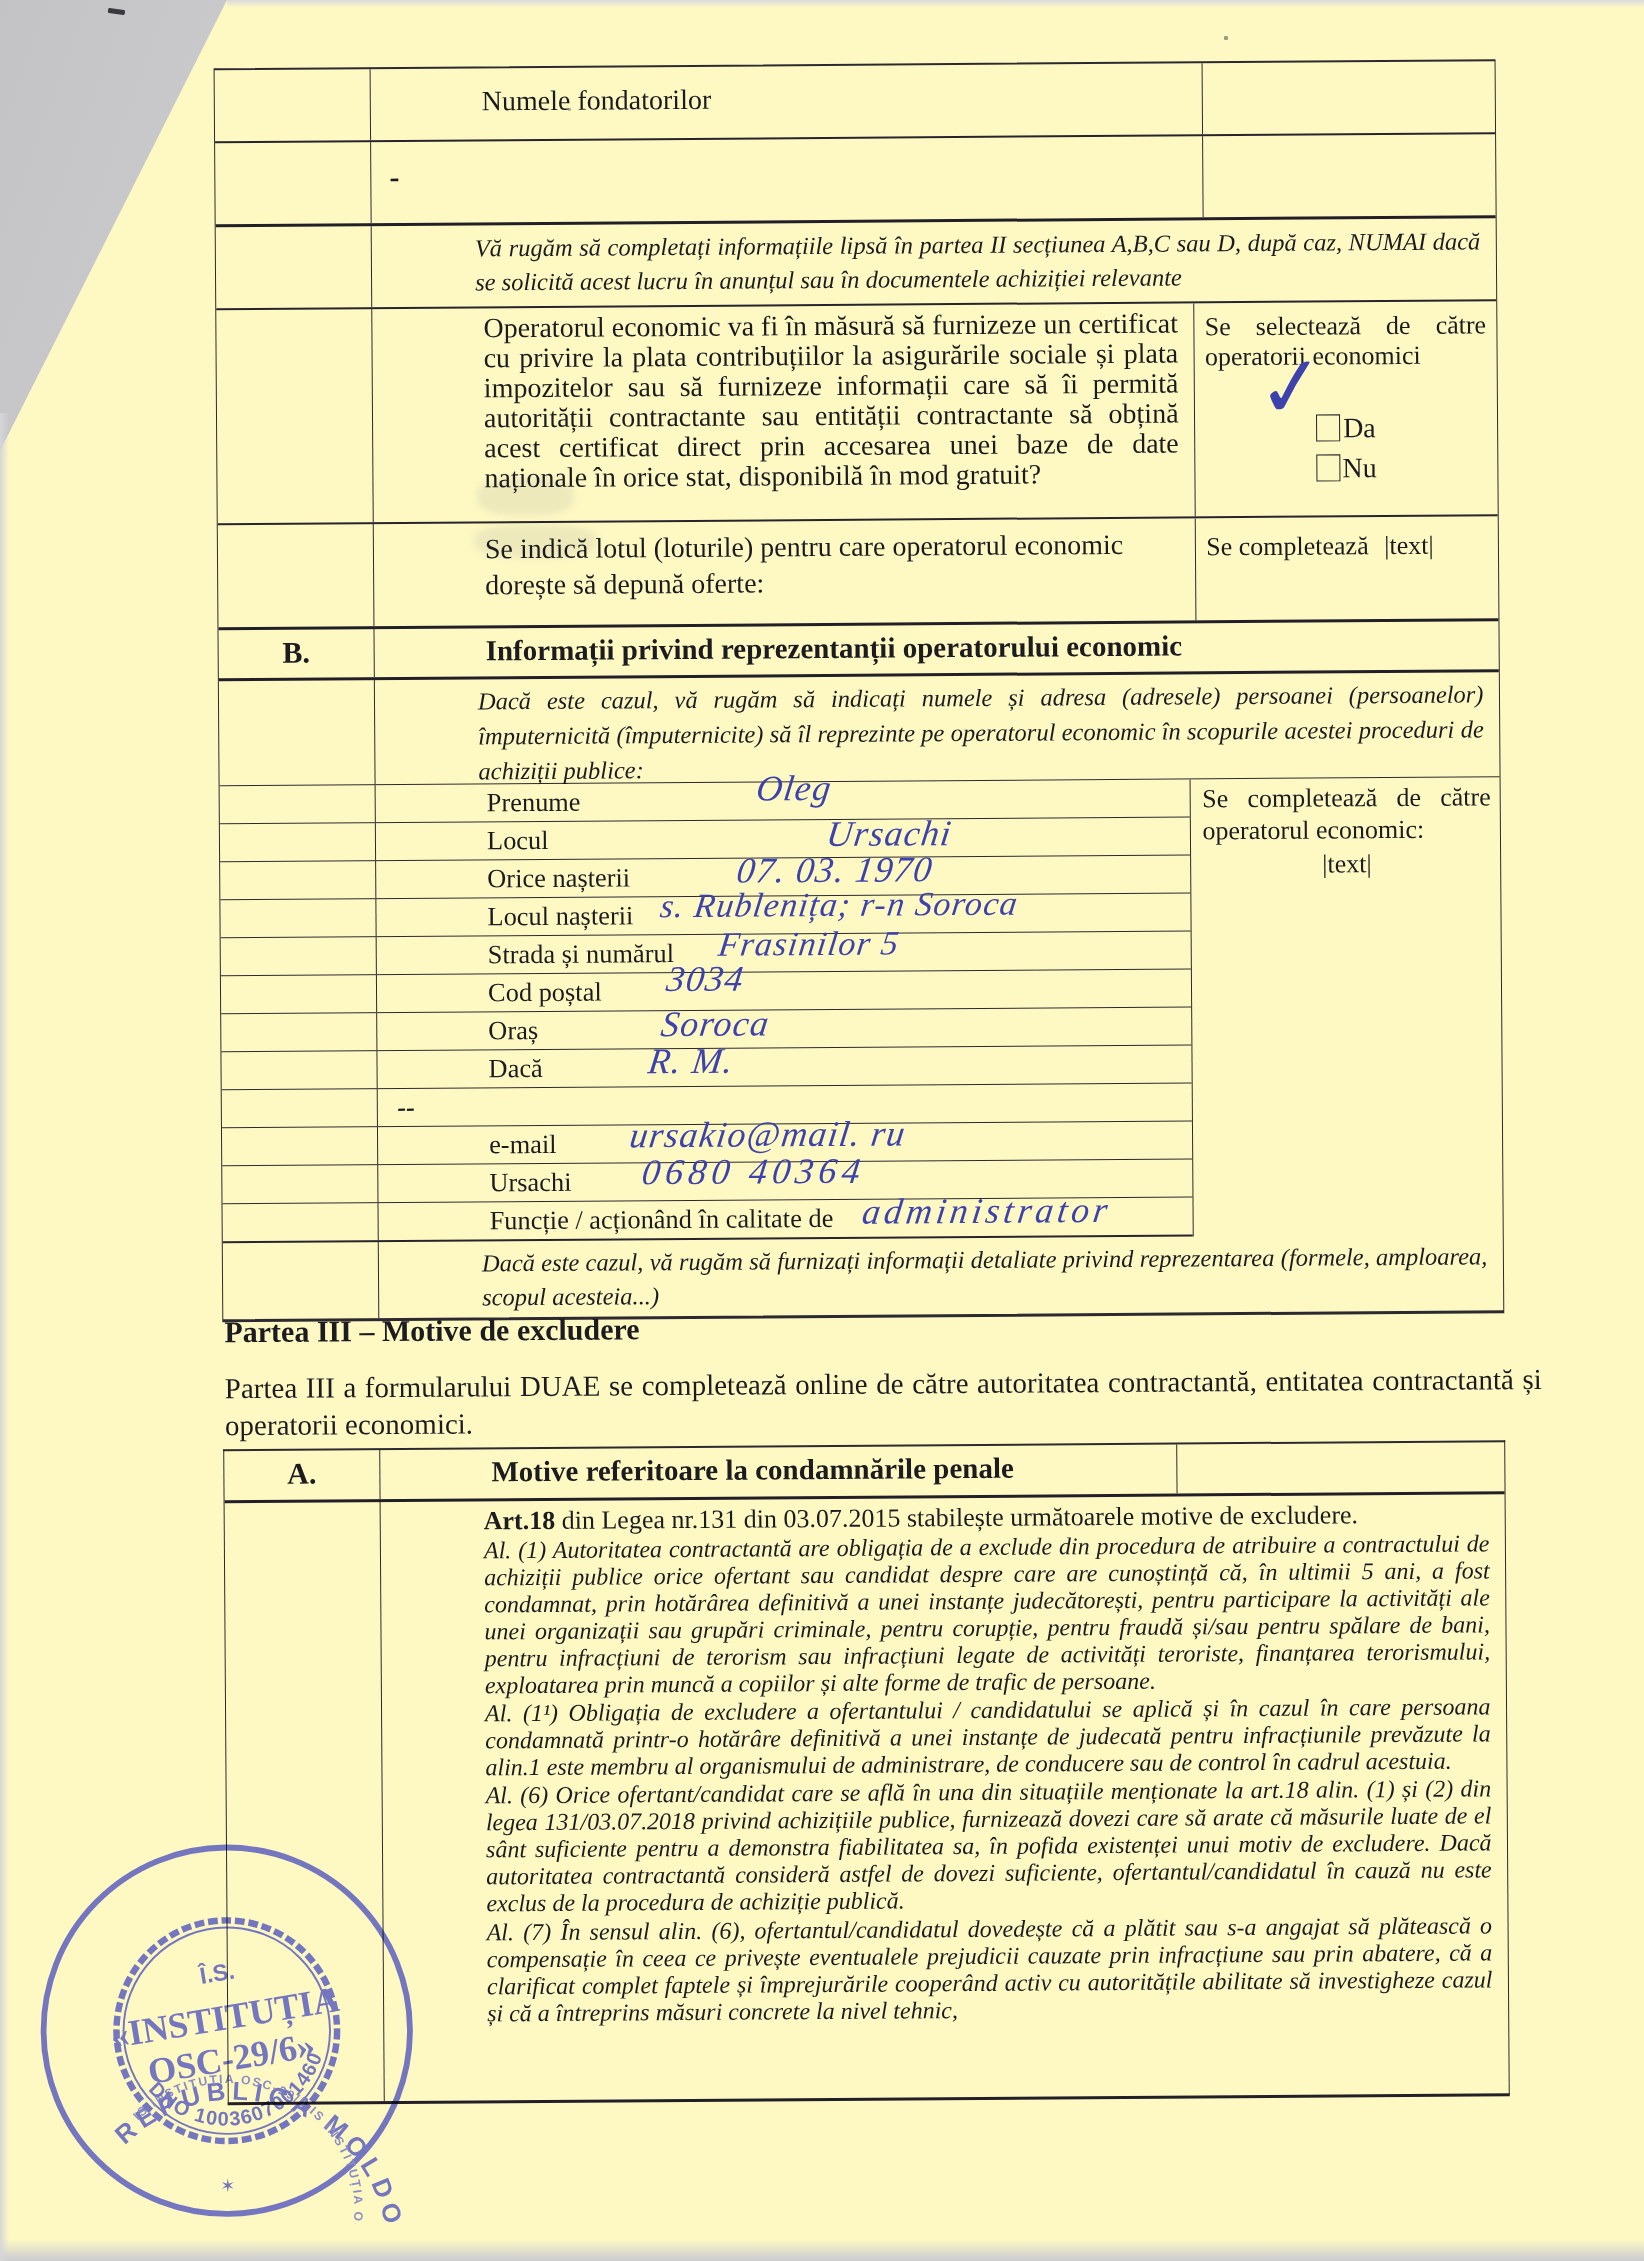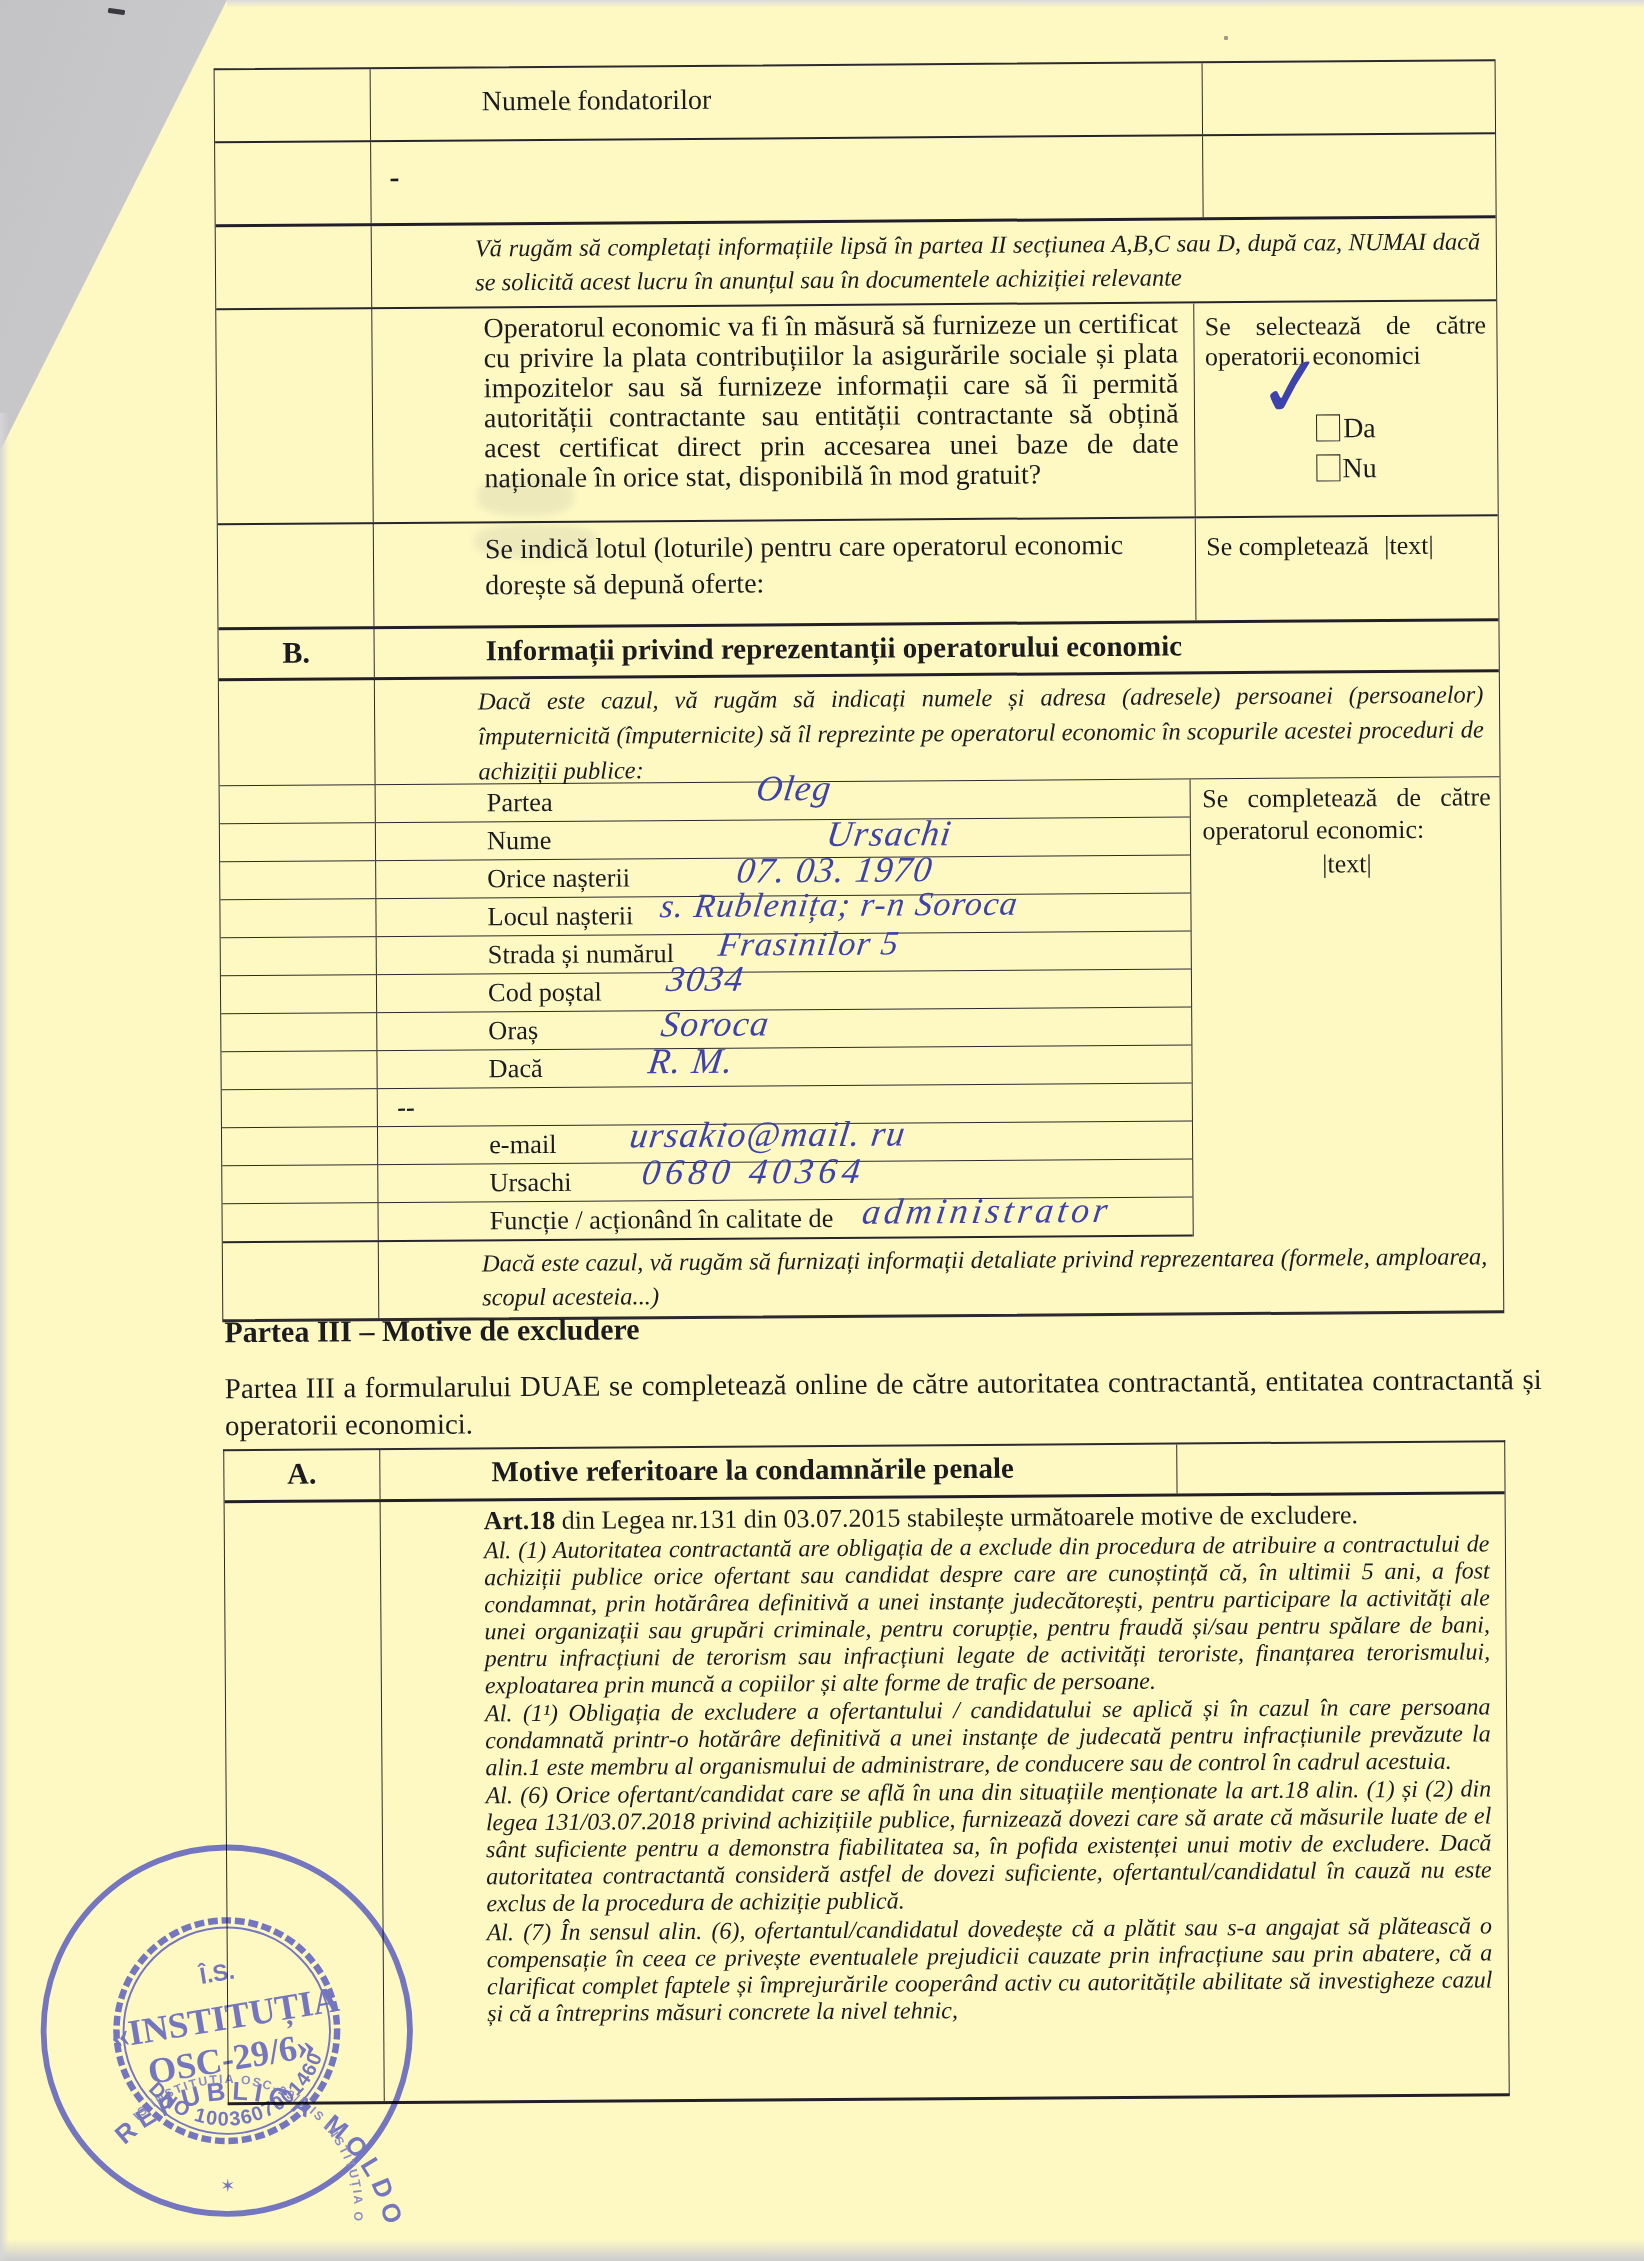--- a/index.html
+++ b/index.html
@@ -133,26 +133,26 @@
 
       <div class="row bb3" style="height:104px;">
         <div class="c1"></div>
         <div class="c2 it just" style="font-size:24.5px;line-height:35px;padding-top:3.9px;padding-left:103px;">Dacă este cazul, vă rugăm să indicați numele și adresa (adresele) persoanei (persoanelor) împuternicită (împuternicite) să îl reprezinte pe operatorul economic în scopurile acestei proceduri de achiziții publice:</div>
       </div>
 
       <div class="fields-wrap">
         <div class="fields-mid">
           <div class="frow bb3">
             <div class="c1"></div>
-            <div class="c2 lbl"><span>Partea</span>
+            <div class="c2 lbl"><span>Prenume</span>
               <span class="hw hwv" style="left:381px;top:-11.6px;">Oleg</span></div>
           </div>
           <div class="frow bb3">
             <div class="c1"></div>
-            <div class="c2 lbl"><span>Nume</span>
+            <div class="c2 lbl"><span>Locul</span>
               <span class="hw hwv" style="left:451px;top:-3.9px;">Ursachi</span></div>
           </div>
           <div class="frow bb3">
             <div class="c1"></div>
             <div class="c2 lbl"><span>Orice nașterii</span>
               <span class="hw hwv" style="left:361px;top:-6.4px;">07. 03. 1970</span></div>
           </div>
           <div class="frow bb3">
             <div class="c1"></div>
             <div class="c2 lbl"><span>Locul nașterii</span>

